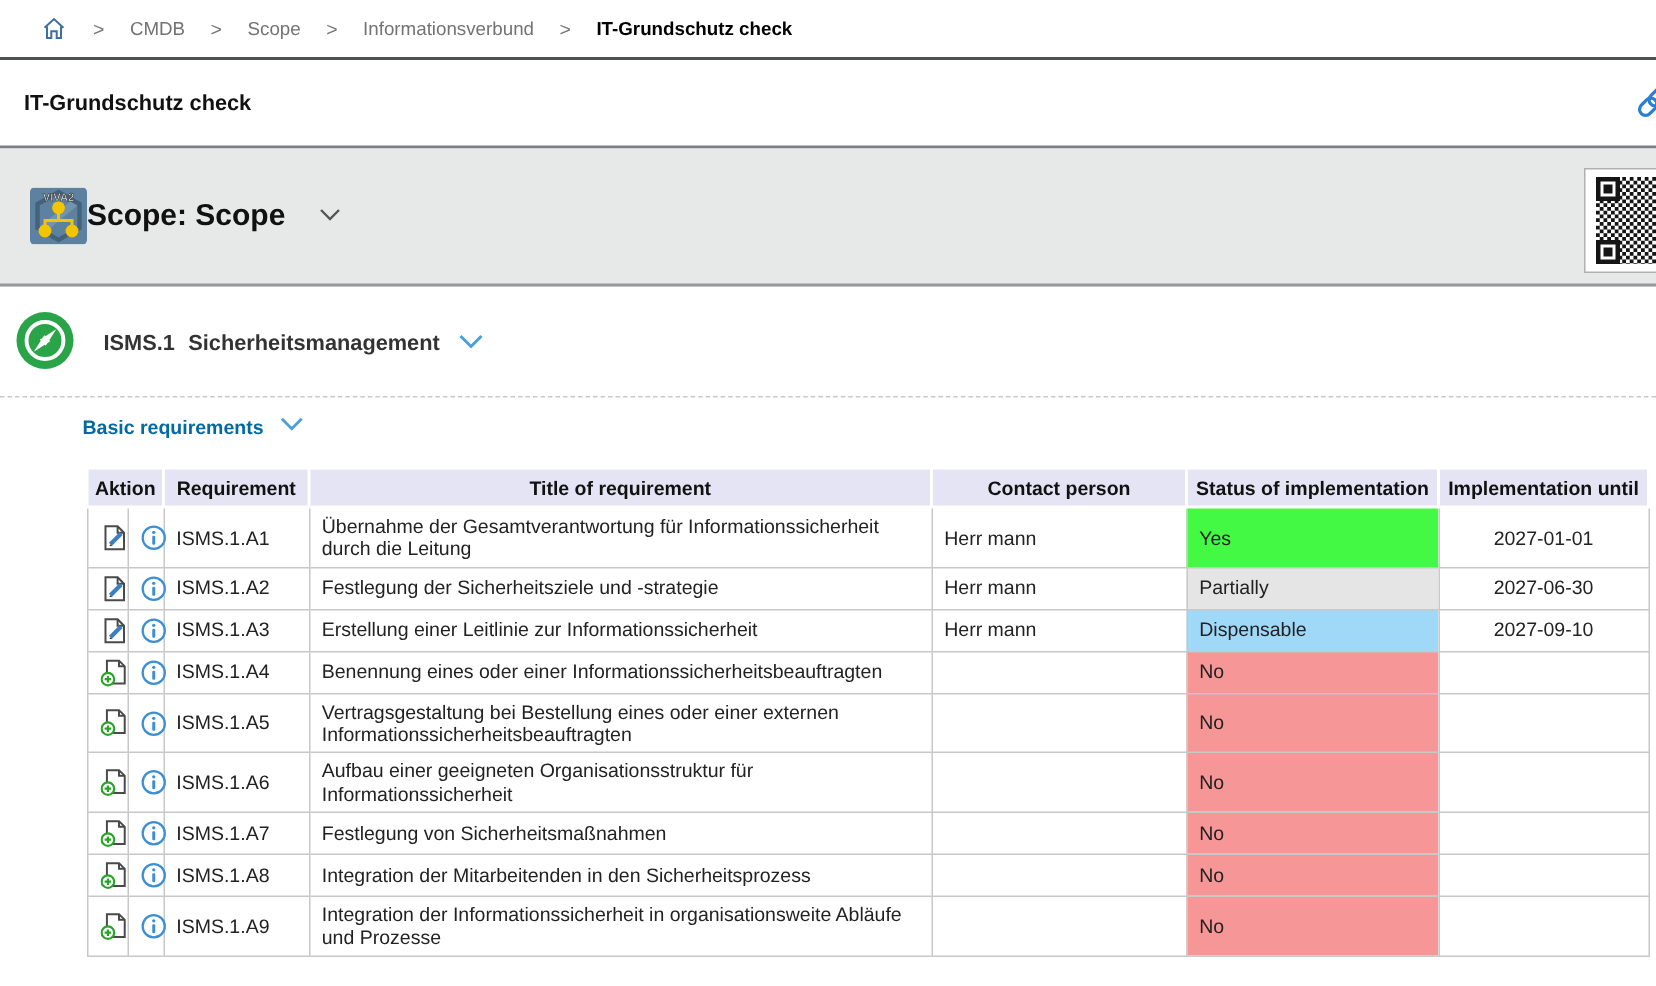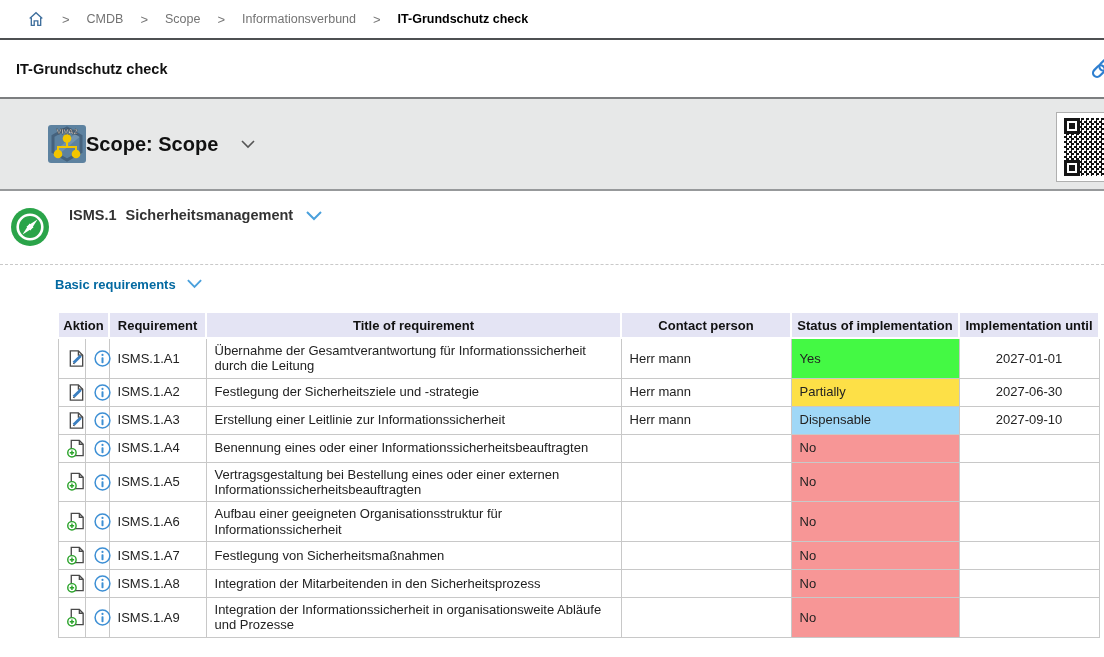--- a/index.html
+++ b/index.html
@@ -17,39 +17,39 @@
   .crumb-item.current { font-weight:bold; color:#000; }
   .crumb-sep { font-size:13px; color:#777; }
   .home-ic { width:18px; height:18px; display:inline-block; }
   
   .title-row { height:57px; border-bottom:2px solid #7c7e80; position:relative; display:flex; align-items:center; }
   .page-title { font-size:14.5px; font-weight:bold; color:#111; margin-left:16px; }
   .link-ic { position:absolute; right:-11px; top:15px; width:26px; height:26px; }
   
   .scope-band {
     height:90px; background:#e7e8e8; border-bottom:2px solid #97999b;
-    display:flex; align-items:center; position:relative;padding-left:28px;
+    display:flex; align-items:center; position:relative;
   }
   .viva-ic { margin-left:20px; width:38px; height:38px; border-radius:3px; overflow:hidden; }
   .scope-label { font-size:20px; font-weight:bold; color:#111; cursor:pointer; }
   .chev-dark { margin-left:22px; cursor:pointer; }
   .qr-box {
     position:absolute; right:-42px; top:13px; width:88px; height:68px;
     background:#fff; border:1px solid #b0b0b0;
   }
   .qr {
     position:absolute; left:7px; top:5px; width:58px; height:58px;
     background:conic-gradient(#151515 25%, #fff 0 50%, #151515 0 75%, #fff 0);
     background-size:5px 5px;
   }
   .finder { position:absolute; width:10px; height:10px; background:#fff; border:3px solid #151515; }
   .finder::before { content:""; position:absolute; left:2px; top:2px; width:6px; height:6px; background:#151515; }
   .f-tl { left:0; top:0; } .f-bl { left:0; bottom:0; }
   
-  .isms-row { margin-top:16px; padding-left:10px; height:44px; display:flex; }
+  .isms-row { margin-top:16px; padding-left:10px; height:44px; display:flex; align-items:center; }
   .isms-label { margin-left:19px; font-size:14.5px; font-weight:bold; color:#333; }
   .isms-label .mod-name { margin-left:9px; }
   .chev-blue { margin-left:12px; cursor:pointer; }
   
   .dotted-sep { margin-top:13px; border-top:1px dashed #c9c9c9; }
   .section-row { margin:10px 0 0 55px; display:flex; align-items:center; }
   .section-label { font-size:13px; font-weight:bold; color:#0369a1; }
   .section-row .chev-blue { margin-left:10px; }
   
   table.req { margin:18px 0 0 57px; border-collapse:collapse; width:1041px; font-size:13px; color:#222; table-layout:fixed; }
@@ -207,21 +207,21 @@
   </span></span></td>
     <td class="icon-cell"><span class="info-slot">
       <svg viewBox="0 0 17 17" width="17" height="17">
         <circle cx="8.5" cy="8.5" r="7.4" fill="none" stroke="#3d8fd4" stroke-width="1.5"></circle>
         <circle cx="8.5" cy="4.9" r="1.1" fill="#3d8fd4"></circle>
         <rect x="7.5" y="7.2" width="2" height="6" rx="0.8" fill="#3d8fd4"></rect>
       </svg></span></td>
     <td class="cell-req">ISMS.1.A2</td>
     <td class="cell-title">Festlegung der Sicherheitsziele und -strategie</td>
     <td class="cell-contact">Herr mann</td>
-    <td class="cell-status" style="background: #fde047;">Partially</td>
+    <td class="cell-status" style="background: #e5e5e5;">Partially</td>
     <td class="cell-until">2027-06-30</td>
   </tr>
       <tr>
     <td class="icon-cell"><span class="icon-slot"><span>
     <svg viewBox="0 0 20 20" width="19" height="19">
       <path d="M3.5 2 H12 L16.5 6.5 V18 H3.5 Z" fill="#fff" stroke="#4a4a4a" stroke-width="1.4"></path>
       <path d="M12 2 V6.5 H16.5" fill="none" stroke="#4a4a4a" stroke-width="1.4"></path>
       <path d="M7 14.5 L14.5 7" stroke="#3a7fc1" stroke-width="3"></path>
       <path d="M6.2 15.6 L7 14.5 L8.5 16 Z" fill="#333"></path>
     </svg>

